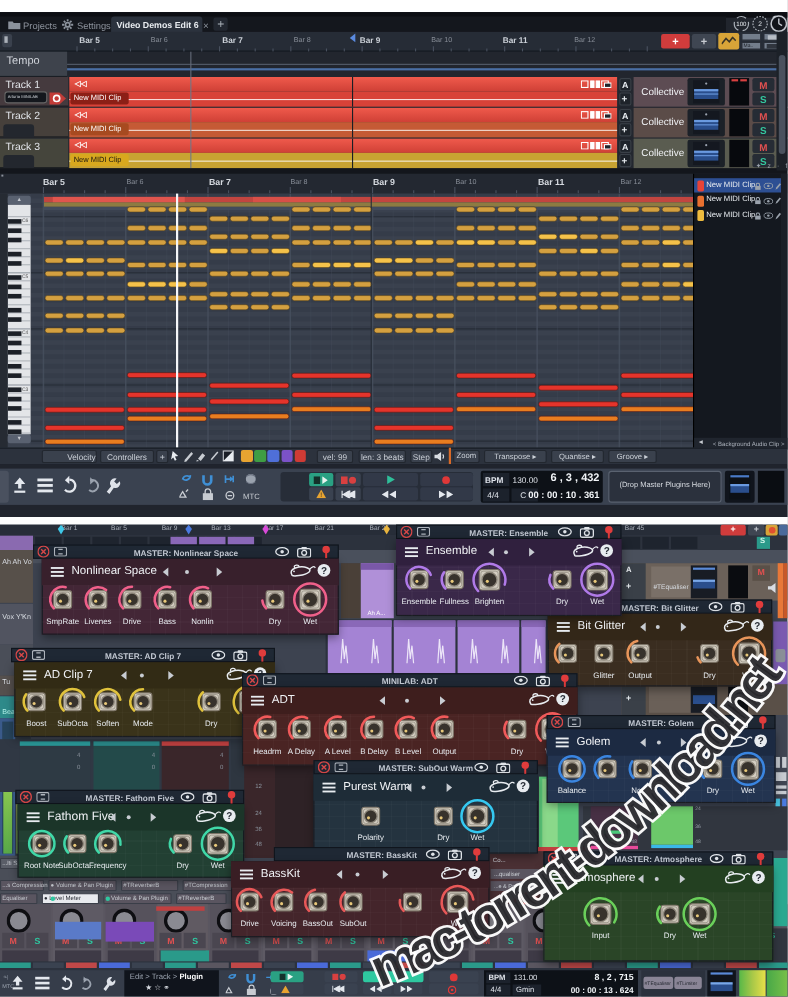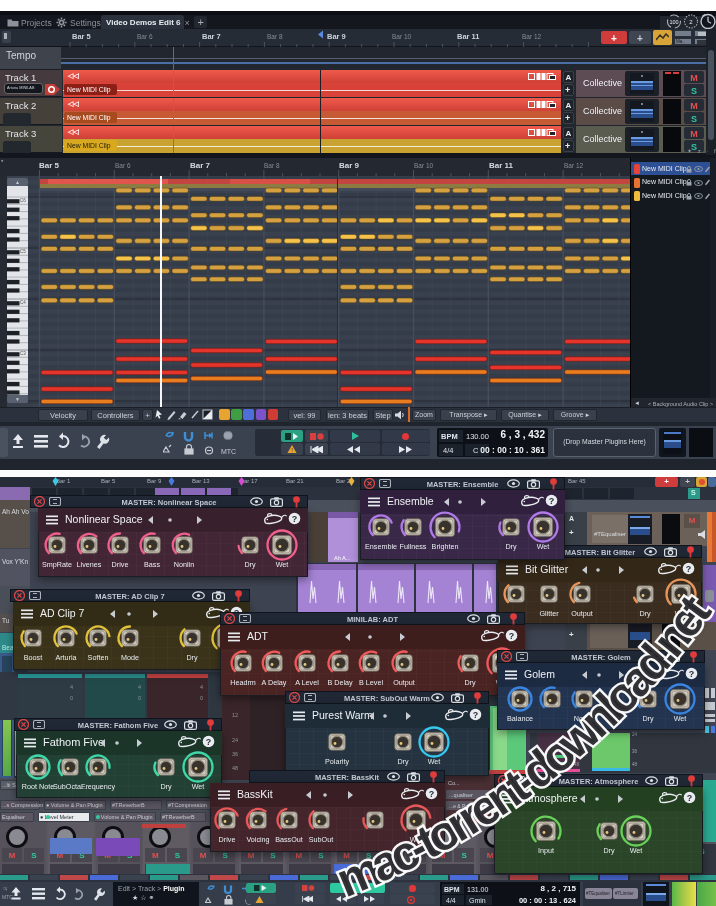--- a/index.html
+++ b/index.html
@@ -690,21 +690,21 @@
       <circle cx="4.5" cy="3" r="1.1" fill="#9aa2ac"></circle>
     </svg>
     <svg class="abs" style="left:704px;top:192.5px" width="6" height="7" viewBox="0 0 6 7">
       <path d="M1 6.5 L1.8 4.2 4.8 0.5 6 1.5 3 5.2 z" fill="#9aa2ac"></path>
     </svg>
     <div class="abs " style="left:631px;top:398px;width:85px;height:11px;background:#20252e"></div>
     <div class="abs " style="left:634px;top:400px;font-size:6px;color:#c8ccd2;font-weight:400;white-space:nowrap;">◄</div>
     <div class="abs " style="left:648px;top:401px;font-size:5.5px;color:#aab0ba;font-weight:400;white-space:nowrap;">&lt; Background Audio Clip &gt;</div>
     <div class="abs " style="left:0px;top:407px;width:716px;height:15px;background:#2c323d;border-top:1px solid #1a1e26"></div>
     <div class="abs " style="left:38px;top:408.5px;width:50px;height:12px;background:#3a414d;border-radius:2px;border:1px solid #22272f"></div>
-    <div class="abs" style="left:38px;top:410.5px;width:50px;text-align:center;font-size:7.5px;color:#ccd1d8;font-weight:400;white-space:nowrap;">Velocity</div>
+    <div class="abs" style="left:38px;top:410.5px;width:72px;text-align:center;font-size:7.5px;color:#ccd1d8;font-weight:400;white-space:nowrap;">Velocity</div>
     <div class="abs " style="left:91px;top:408.5px;width:49px;height:12px;background:#3a414d;border-radius:2px;border:1px solid #22272f"></div>
     <div class="abs" style="left:91px;top:410.5px;width:49px;text-align:center;font-size:7.5px;color:#ccd1d8;font-weight:400;white-space:nowrap;">Controllers</div>
     <div class="abs " style="left:142px;top:408.5px;width:11px;height:12px;background:#3a414d;border-radius:2px;border:1px solid #22272f"></div>
     <div class="abs" style="left:142px;top:410.5px;width:11px;text-align:center;font-size:8px;color:#ccd1d8;font-weight:400;white-space:nowrap;">+</div>
     <svg class="abs" style="left:153px;top:408px" width="62" height="13" viewBox="0 0 62 13">
       <path d="M4 2 l5 4.5 -3 0.5 1.5 3 -1.5 0.8 -1.5 -3 -2 2 z" fill="#e8ecf0"></path>
       <path d="M15 10 l6 -7 1.5 1.5 -6 7 -2 0.5 z" fill="#c8ccd2"></path>
       <path d="M27 9 l4 -5 2.5 2 -4 5 z M26 10 l2 1 -2.5 0.5 z" fill="#c8ccd2"></path>
       <path d="M39 10 L45 3" stroke="#c8ccd2" stroke-width="1.4"></path>
       <rect x="50" y="2" width="9" height="9" fill="#1a1e26" stroke="#c8ccd2"></rect>
@@ -1542,21 +1542,21 @@
       <path d="M 6.9 23.1 A 11.5 11.5 0 0 1 5.7 8.2" fill="none" stroke="#e0c23c" stroke-width="2.3" stroke-linecap="round"></path>
     </svg>
     <div class="abs" style="left:5px;top:653.4px;width:56px;text-align:center;font-size:7.2px;color:#e8ecf0;font-weight:400;white-space:nowrap;">Boost</div>
     <svg class="abs" style="left:51px;top:623.4px" width="30" height="30" viewBox="0 0 30 30">
       <rect x="6.9" y="6.9" width="16.2" height="16.2" rx="2.5" fill="#d3cdc1" stroke="#7d7568" stroke-width="1"></rect>
       <rect x="8.4" y="8.4" width="13.2" height="13.2" rx="2" fill="none" stroke="#9a9488" stroke-width="0.8"></rect>
       <circle cx="15" cy="15" r="5.8" fill="#37322c" stroke="#8d867a" stroke-width="1.2"></circle>
       <circle cx="13" cy="16.5" r="1.4" fill="#e8c87a"></circle>
       <path d="M 6.9 23.1 A 11.5 11.5 0 1 1 25.6 10.6" fill="none" stroke="#e0c23c" stroke-width="2.3" stroke-linecap="round"></path>
     </svg>
-    <div class="abs" style="left:38px;top:653.4px;width:56px;text-align:center;font-size:7.2px;color:#e8ecf0;font-weight:400;white-space:nowrap;">Arturia</div>
+    <div class="abs" style="left:38px;top:653.4px;width:56px;text-align:center;font-size:7.2px;color:#e8ecf0;font-weight:400;white-space:nowrap;">SubOcta</div>
     <svg class="abs" style="left:83px;top:623.4px" width="30" height="30" viewBox="0 0 30 30">
       <rect x="6.9" y="6.9" width="16.2" height="16.2" rx="2.5" fill="#d3cdc1" stroke="#7d7568" stroke-width="1"></rect>
       <rect x="8.4" y="8.4" width="13.2" height="13.2" rx="2" fill="none" stroke="#9a9488" stroke-width="0.8"></rect>
       <circle cx="15" cy="15" r="5.8" fill="#37322c" stroke="#8d867a" stroke-width="1.2"></circle>
       <circle cx="13" cy="16.5" r="1.4" fill="#e8c87a"></circle>
       <path d="M 6.9 23.1 A 11.5 11.5 0 1 1 26.4 13.2" fill="none" stroke="#e0c23c" stroke-width="2.3" stroke-linecap="round"></path>
     </svg>
     <div class="abs" style="left:70px;top:653.4px;width:56px;text-align:center;font-size:7.2px;color:#e8ecf0;font-weight:400;white-space:nowrap;">Soften</div>
     <svg class="abs" style="left:115px;top:623.4px" width="30" height="30" viewBox="0 0 30 30">
       <rect x="6.9" y="6.9" width="16.2" height="16.2" rx="2.5" fill="#d3cdc1" stroke="#7d7568" stroke-width="1"></rect>

